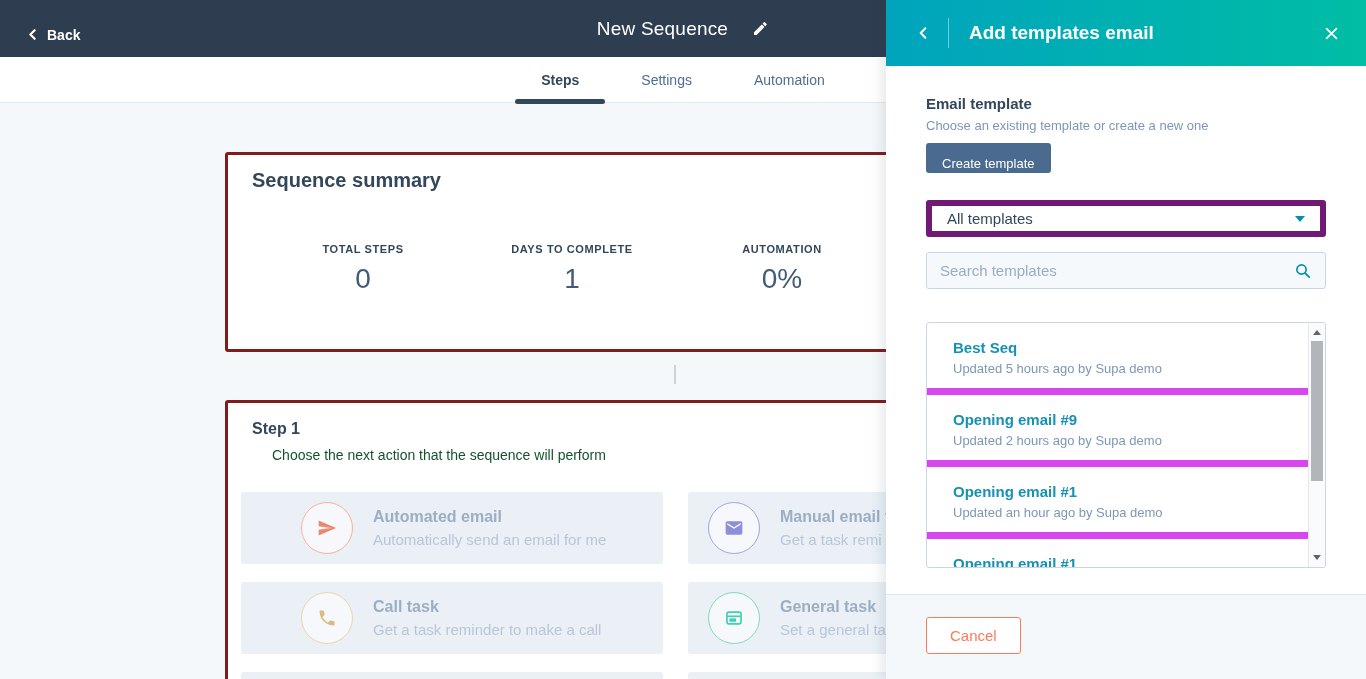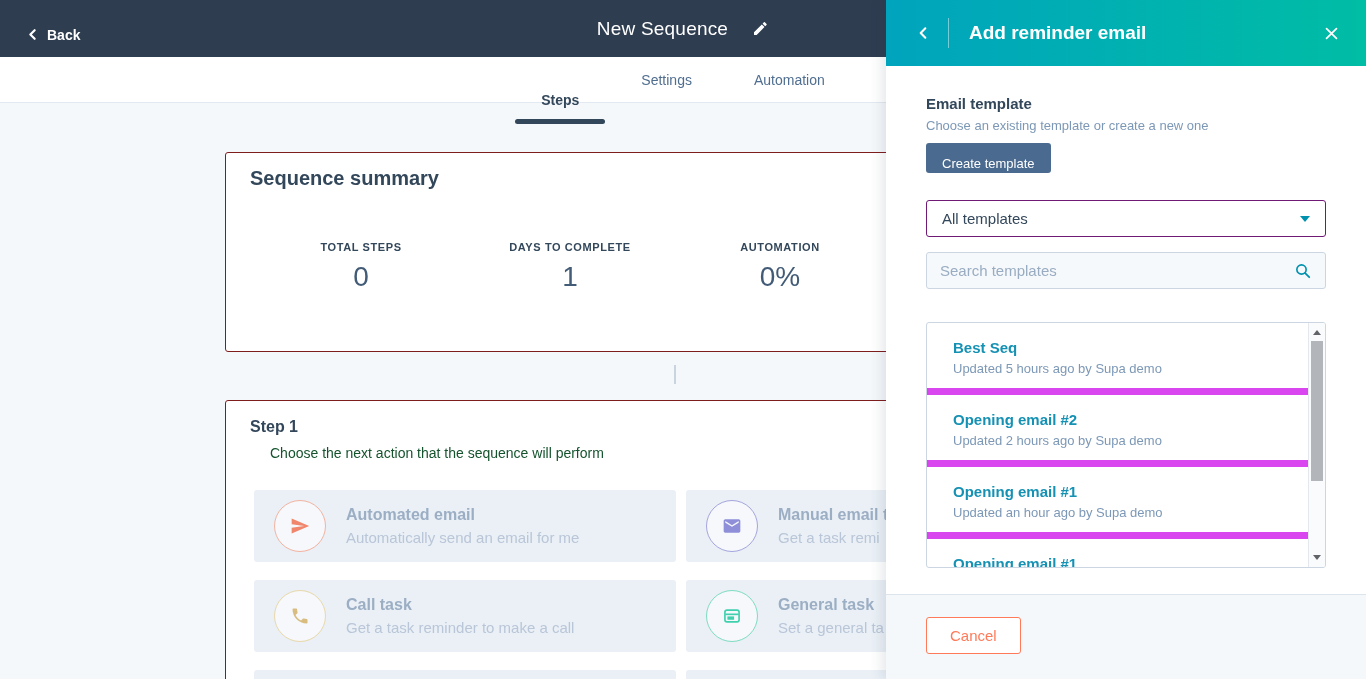--- a/index.html
+++ b/index.html
@@ -32,49 +32,49 @@
   .tabs {
     position:absolute; top:57px; left:0; width:100%; height:46px;
     background:#ffffff; border-bottom:1px solid #e3e9f0;
     display:flex; justify-content:center; gap:10px; z-index:1;
   }
   .tab {
     position:relative; height:46px; padding:0 26px;
     display:flex; align-items:center;
     font-size:14px; color:#506e90; cursor:pointer;
   }
-  .tab.active { color:#33475b; font-weight:bold;margin-top:20px; }
+  .tab.active { color:#33475b; font-weight:bold; }
   .tab.active::after {
     content:""; position:absolute; left:0; right:0; bottom:-1px;
     height:5px; background:#33475b; border-radius:3px;
   }
 
   
   .card {
     position:absolute; left:225px; width:916px;
-    background:#ffffff; border:1px solid #7f1d1d; border-radius:3px;
+    background:#ffffff; border:3px solid #7f1d1d; border-radius:3px;
   }
   .summary-card { top:152px; height:200px; }
   .summary-title { position:absolute; left:24px; top:14px; font-size:20px; font-weight:bold; color:#33475b; }
   .stat { position:absolute; top:88px; transform:translateX(-50%); text-align:center; }
   .stat-label { font-size:11px; font-weight:bold; letter-spacing:.6px; color:#33475b; white-space:nowrap; }
   .stat-value { margin-top:8px; font-size:28px; font-weight:300; color:#425b76; }
 
   .connector { position:absolute; left:674px; top:365px; width:2px; height:19px; background:#c9d4e0; }
 
   .step-card { top:400px; height:360px; }
   .step-title { position:absolute; left:24px; top:17px; font-size:16px; font-weight:bold; color:#33475b; }
   .step-sub   { position:absolute; left:24px; top:44px; font-size:14px; color:#14532d;margin-left:20px; }
 
   .tile {
     position:absolute; width:422px; height:72px;
     background:#eaf0f6; border-radius:3px;
     display:flex; align-items:center; cursor:pointer;
   }
-  .tile.c1 { left:28px; }  .tile.c2 { left:460px; }
+  .tile.c1 { left:13px;padding-left:40px; }  .tile.c2 { left:460px; }
   .tile.r1 { top:89px; }   .tile.r2 { top:179px; }  .tile.r3 { top:269px; }
   .tile-circle {
     width:52px; height:52px; margin-left:20px; flex:0 0 52px;
     border-radius:50%; border:1px solid; background:rgba(255,255,255,.55);
     display:flex; align-items:center; justify-content:center;
   }
   .tile-circle.coral  { border-color:#f3b3a0; }
   .tile-circle.purple { border-color:#a5a5de; }
   .tile-circle.yellow { border-color:#e9d8a9; }
   .tile-circle.teal   { border-color:#7fdcc2; }
@@ -99,21 +99,21 @@
 
   .sec-title { position:absolute; left:40px; top:95px; font-size:15px; font-weight:bold; color:#33475b; }
   .sec-desc  { position:absolute; left:40px; top:118px; font-size:13px; color:#7c98b6; }
   .create-btn {
     position:absolute; left:40px; top:143px; height:30px; padding:13px 16px;
     background:#4a6b8f; color:#ffffff; border:none; border-radius:3px;
     font-family:inherit; font-size:13px; cursor:pointer;
   }
   .select-box {
     position:absolute; left:40px; top:200px; width:400px; height:37px;
-    background:#ffffff; border:1px solid #701a75; border-radius:3px;
+    background:#ffffff; border:6px solid #701a75; border-radius:3px;
     display:flex; align-items:center; padding:0 15px; cursor:pointer;
     font-size:15px; color:#33475b;
   }
   .caret-down {
     margin-left:auto; width:0; height:0;
     border-left:5px solid transparent; border-right:5px solid transparent;
     border-top:6px solid #0091ae;
   }
   .search-box {
     position:absolute; left:40px; top:252px; width:400px; height:37px;
@@ -262,21 +262,21 @@
 </section>
 
 <aside class="panel">
   <div class="panel-header">
     <button class="panel-back">
       <svg width="14" height="14" viewBox="0 0 24 24">
           <path d="M16 4l-8 8 8 8" fill="none" stroke="#ffffff" stroke-width="3.5" stroke-linecap="round" stroke-linejoin="round"></path>
         </svg>
     </button>
     <span class="panel-divider"></span>
-    <span class="panel-title">Add reminder email</span>
+    <span class="panel-title">Add templates email</span>
     <button class="panel-close">
       <svg width="17" height="17" viewBox="0 0 24 24">
           <path d="M5 5l14 14M19 5L5 19" stroke="#ffffff" stroke-width="2.4" stroke-linecap="round"></path>
         </svg>
     </button>
   </div>
 
   <div class="sec-title">Email template</div>
   <div class="sec-desc">Choose an existing template or create a new one</div>
   <button class="create-btn">Create template</button>
@@ -293,21 +293,21 @@
         <line x1="14.8" y1="14.8" x2="20.3" y2="20.3" stroke="#0091ae" stroke-width="2.4" stroke-linecap="round"></line>
       </svg>
   </div>
 
   <div class="tpl-list">
     <div class="tpl-item">
       <div class="tpl-name">Best Seq</div>
       <div class="tpl-meta">Updated 5 hours ago by Supa demo</div>
     </div>
     <div class="tpl-item">
-      <div class="tpl-name">Opening email #2</div>
+      <div class="tpl-name">Opening email #9</div>
       <div class="tpl-meta">Updated 2 hours ago by Supa demo</div>
     </div>
     <div class="tpl-item">
       <div class="tpl-name">Opening email #1</div>
       <div class="tpl-meta">Updated an hour ago by Supa demo</div>
     </div>
     <div class="tpl-item">
       <div class="tpl-name">Opening email #1</div>
     </div>
     <div class="scrollbar">

